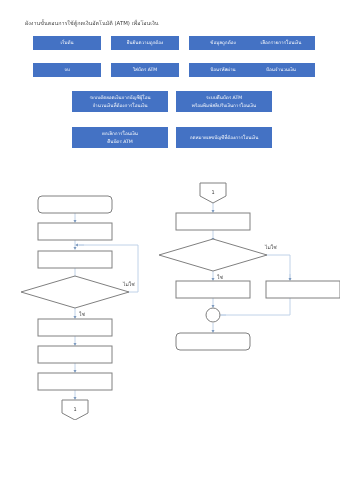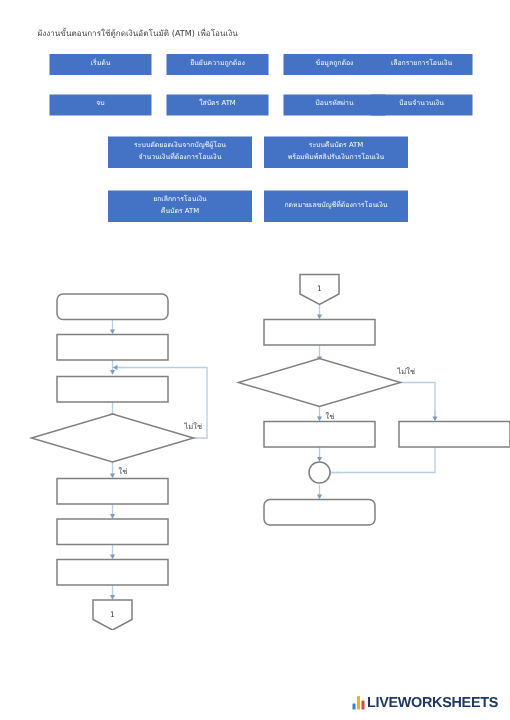--- a/index.html
+++ b/index.html
@@ -158,22 +158,14 @@
         <text x="265" y="79">ไม่ใช่</text>
         <text x="217" y="109">ใช่</text>
       </g>
       <g font-family="DejaVu Sans" font-size="5" fill="#404040" text-anchor="middle">
         <text x="75" y="241">1</text>
         <text x="213" y="24">1</text>
       </g>
     </svg>
   </div>
 
-  <div class="logo">
-    <span class="logo-mark">
-      <i class="b1"></i>
-        <i class="b2"></i>
-        <i class="b3"></i>
-    </span>
-    <span class="logo-text">LIVEWORKSHEETS</span>
-  </div>
 
 </div>
 
 </body></html>

